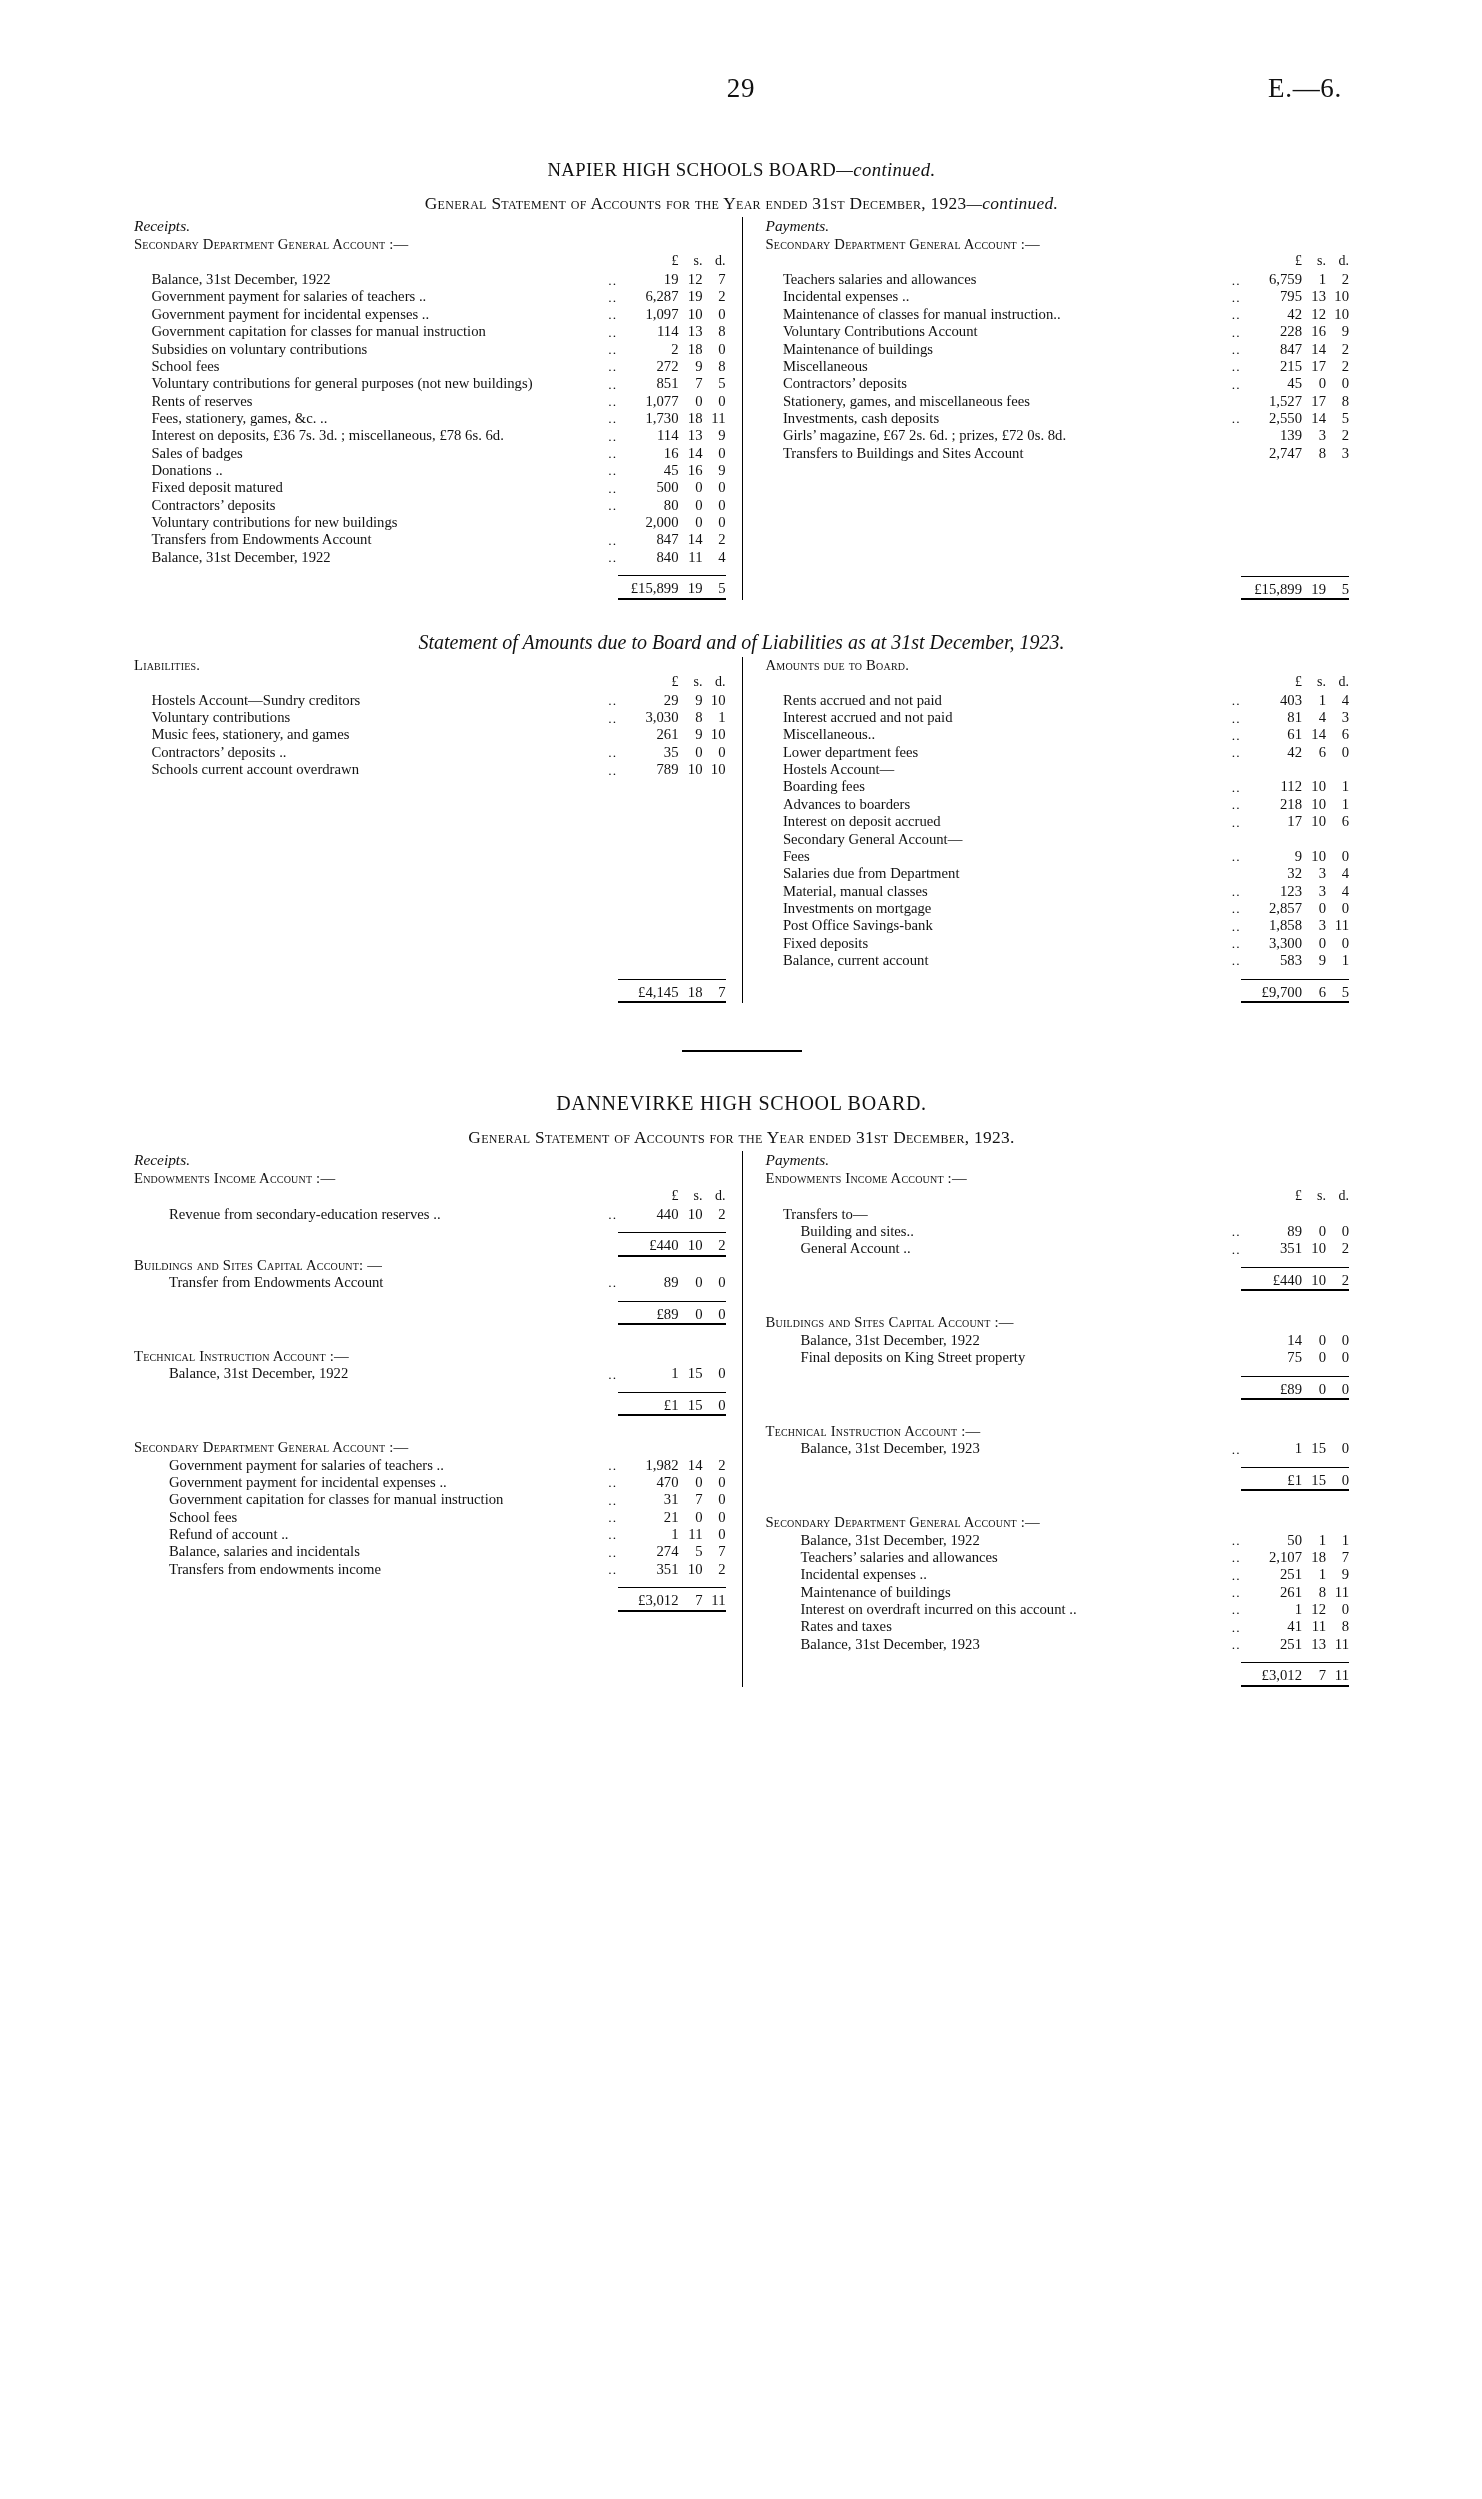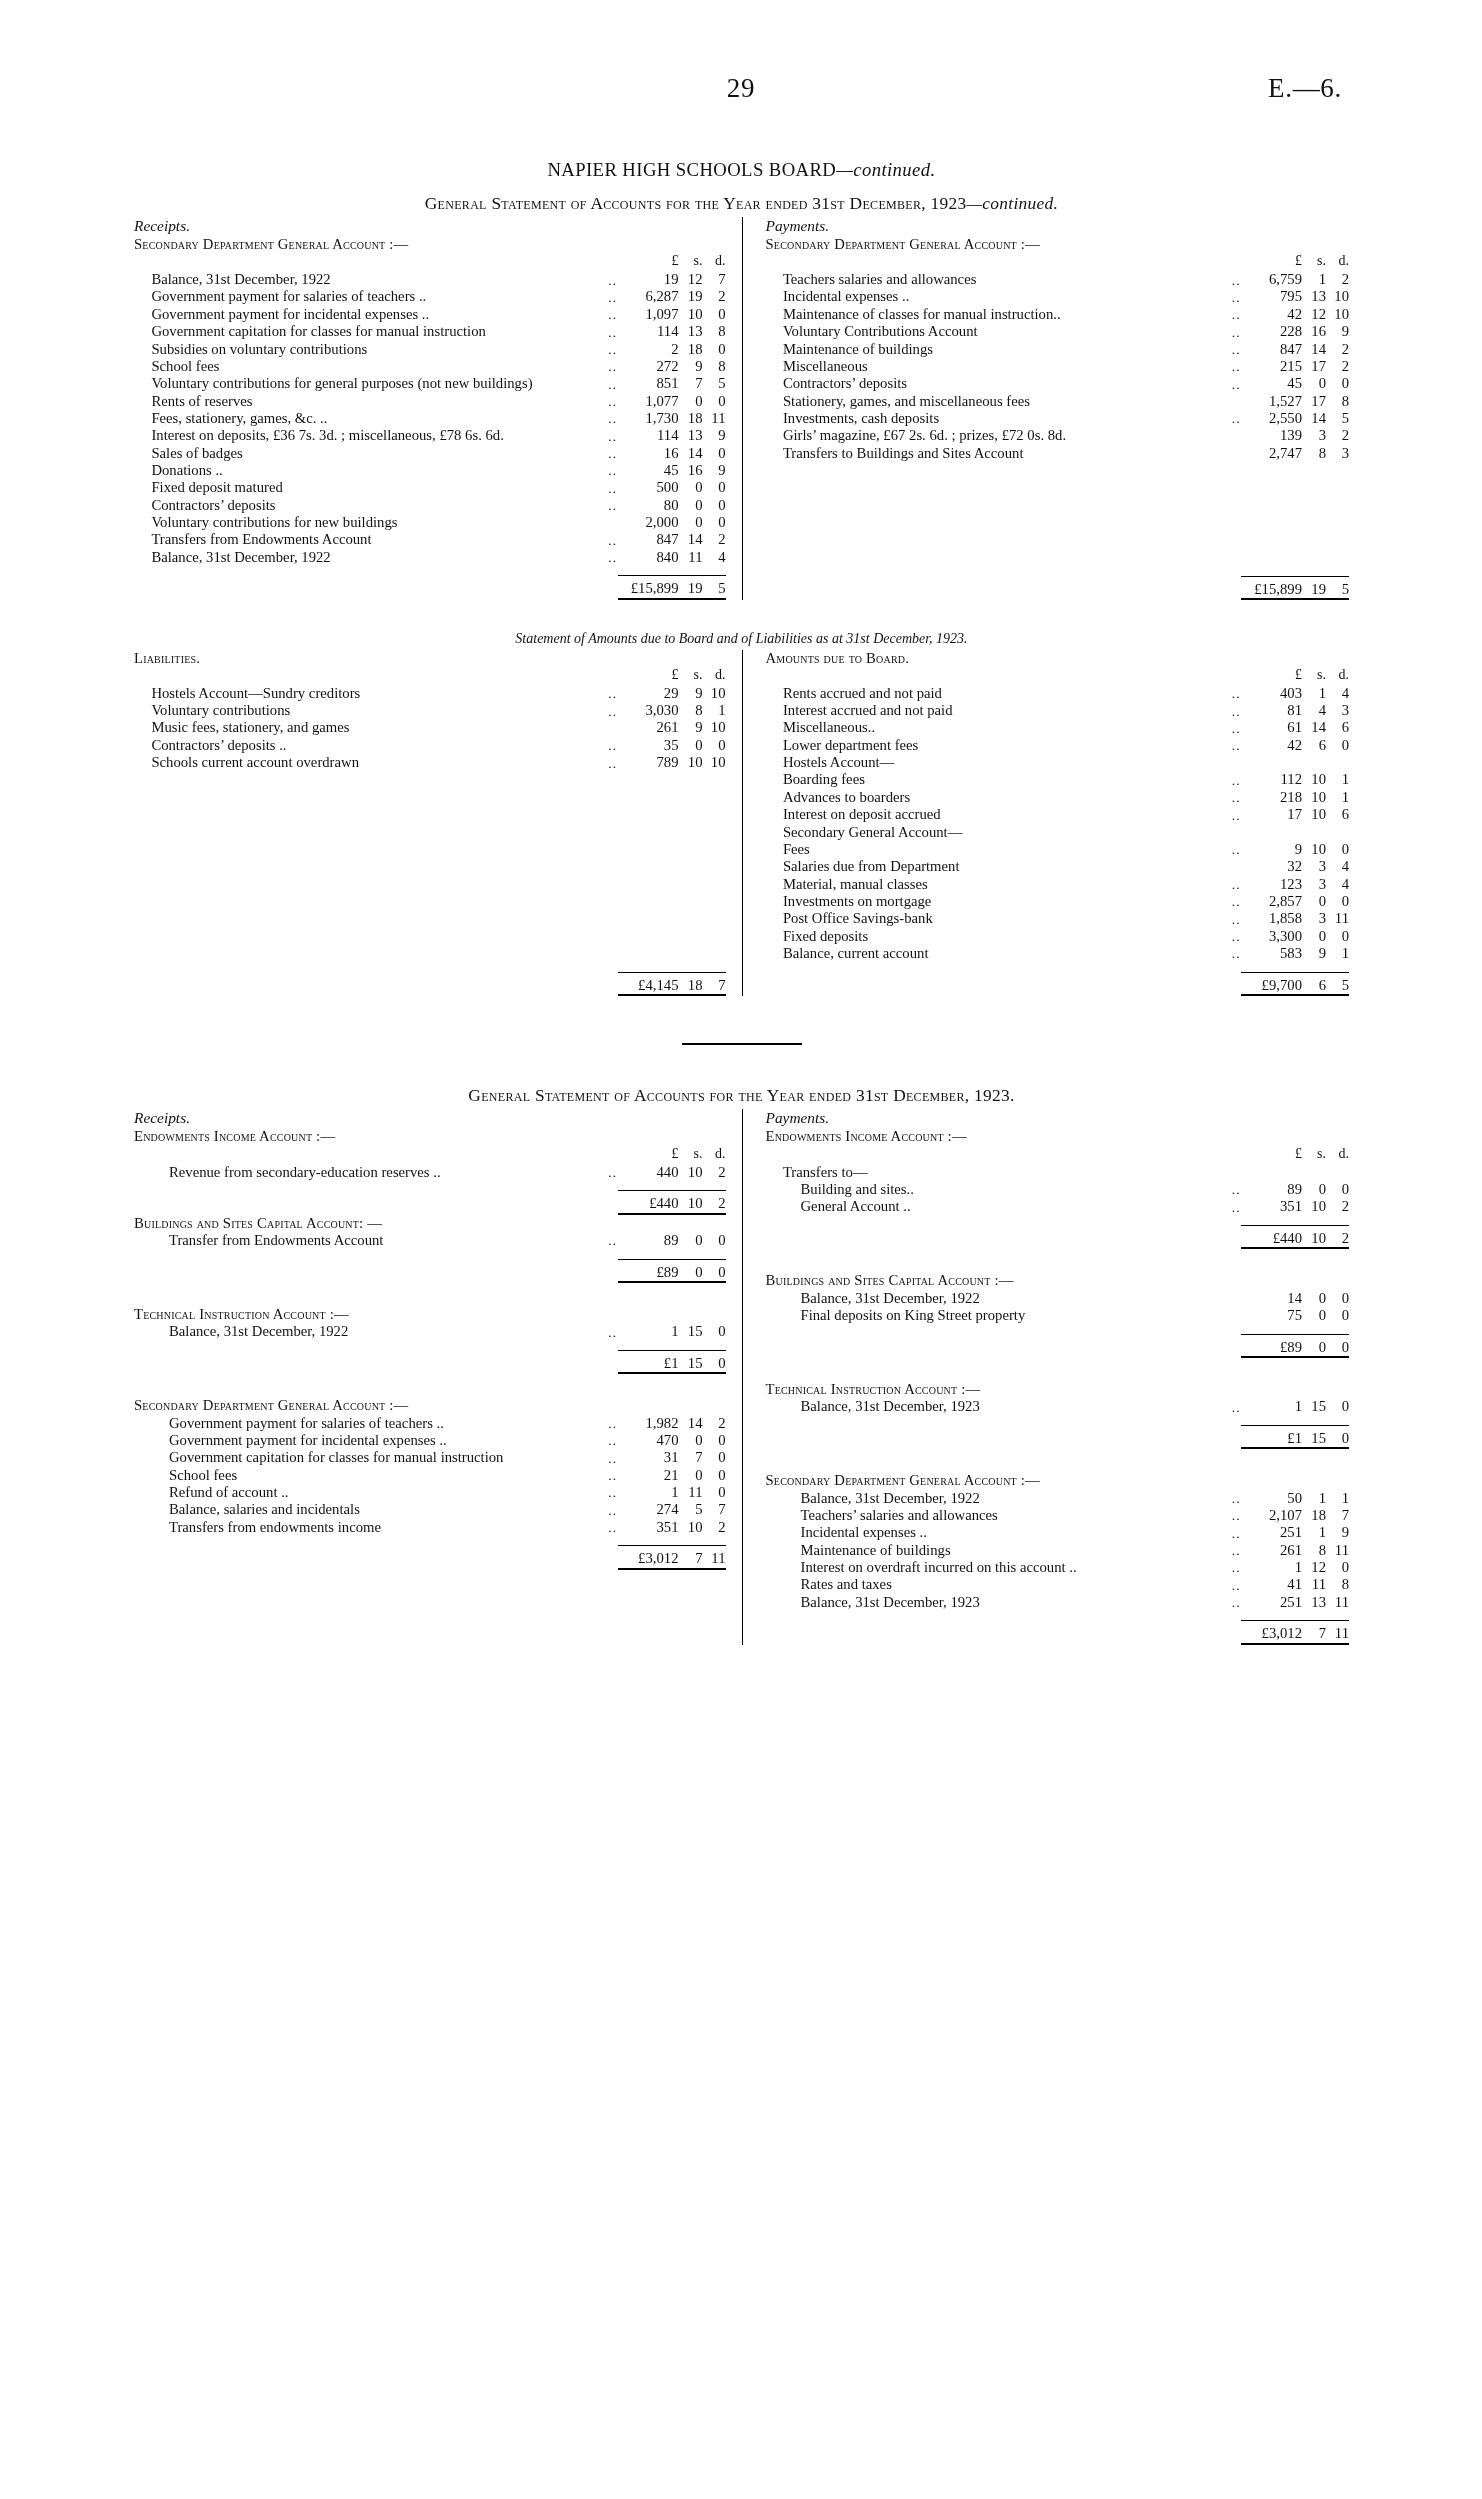--- a/index.html
+++ b/index.html
@@ -114,21 +114,21 @@
   }
   .center-rule {
     width: 120px;
     height: 2px;
     background: #000;
     margin: 47px auto 40px auto;
   }
   .liab-head {
     text-align: center;
     font-style: italic;
-    font-size: 14px;
+    font-size: 20px;
     margin-top: 31px;
     margin-bottom: 2.7px;
   }
   .section2-title {
     text-align: center;
     font-size: 20px;
     letter-spacing: 0.7px;
     margin-top: 6.7px;
   }
   .tot-dbl td.pounds, .tot-dbl td.shill, .tot-dbl td.pence {
@@ -659,20 +659,21 @@
                 <td class="shill">6</td>
                 <td class="pence">5</td>
               </tr>
             </tbody>
         </table>
       </div>
     </div>
 
     <div class="center-rule"></div>
 
+    <div class="section2-title">DANNEVIRKE HIGH SCHOOL BOARD.</div>
     <div class="statement-title">General Statement of Accounts for the Year ended 31st December, 1923.</div>
 
     <div class="twocol">
       <div class="col left">
         <div class="colhead">Receipts.</div>
         <div>
             <div style="margin-top: 0px;">
               <table class="acct">
                 <tbody>
                   <tr class="headrow">

